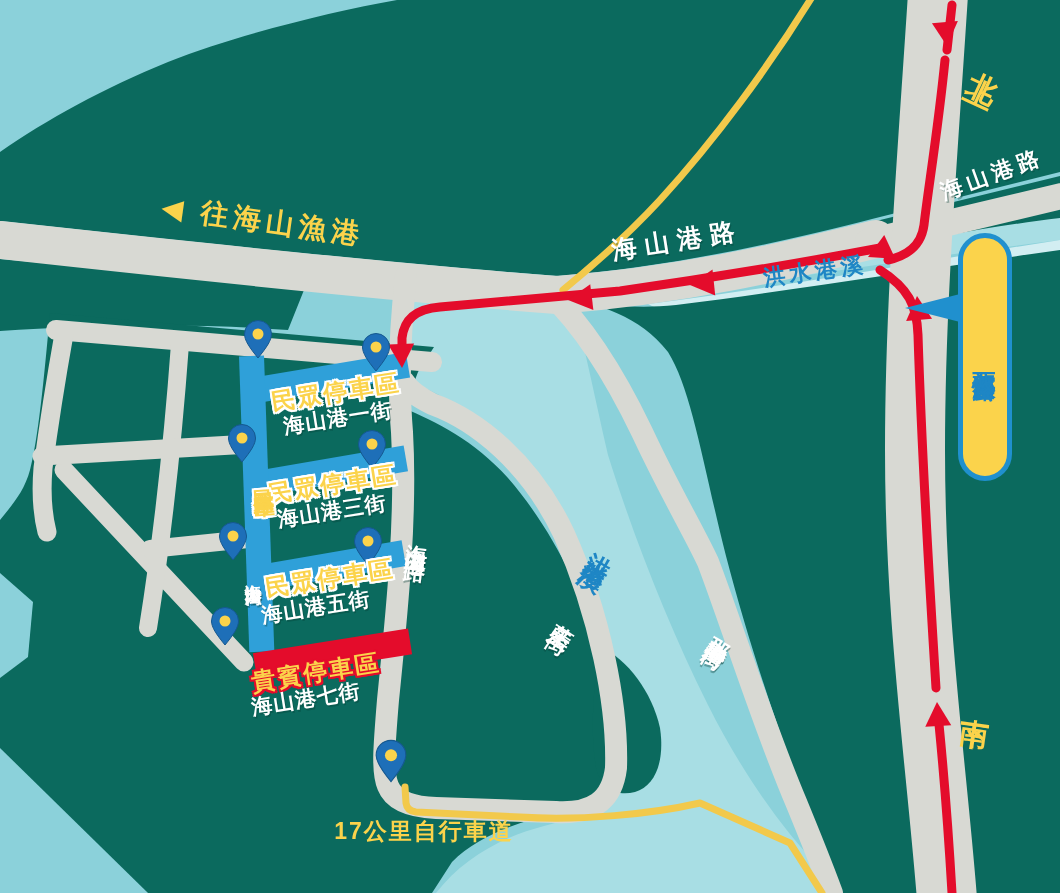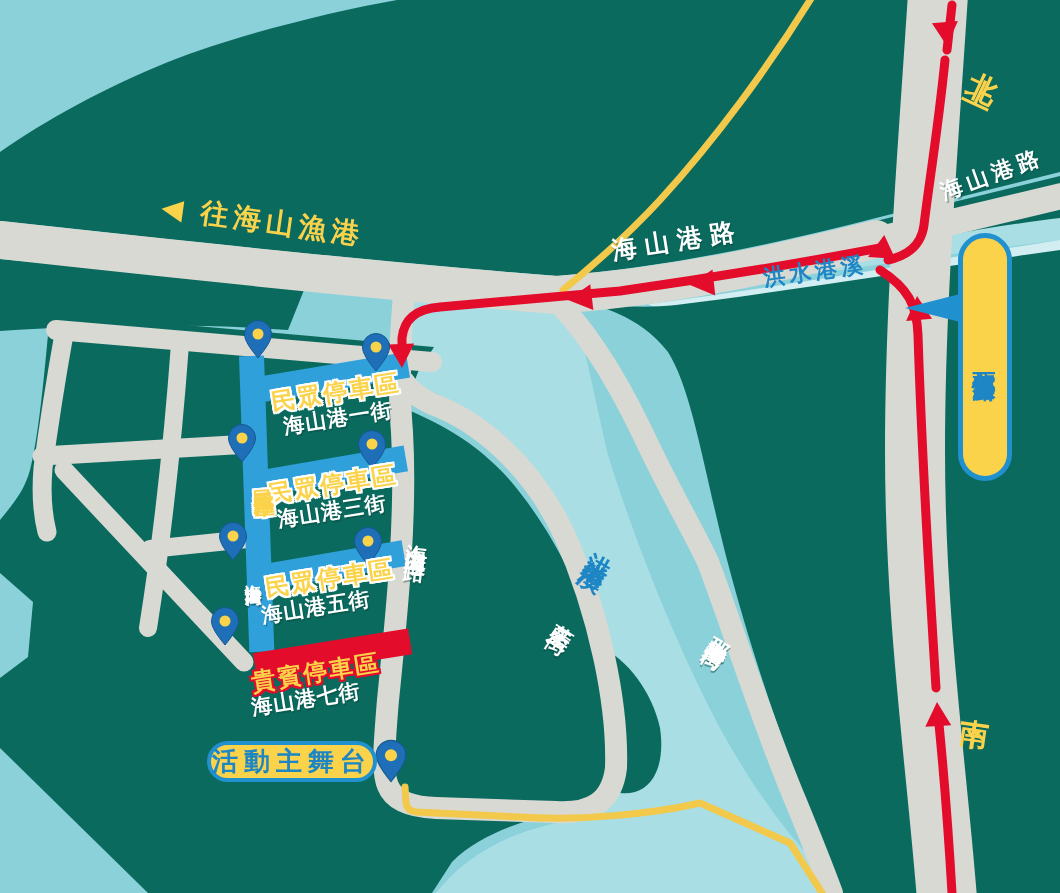--- a/index.html
+++ b/index.html
@@ -163,23 +163,21 @@
 
   <div class="lbl outline-white" style="left:330px; top:578px; transform:translate(-50%,-50%) rotate(-9deg); font-size:24px; letter-spacing:2px;">民眾停車區</div>
   <div class="lbl white" style="left:316px; top:607px; transform:translate(-50%,-50%) rotate(-9deg); font-size:21px; letter-spacing:1px;">海山港五街</div>
 
   <div class="lbl vt outline-white" style="left:262px; top:478px; transform:translate(-50%,-50%) rotate(-4deg); font-size:21px; letter-spacing:2px;">民眾停車區</div>
   <div class="lbl vt white" style="left:252px; top:573px; transform:translate(-50%,-50%) rotate(-2deg); font-size:17px; letter-spacing:1px;">海山港六街</div>
 
   <div class="lbl outline-red" style="left:316px; top:672px; transform:translate(-50%,-50%) rotate(-9deg); font-size:24px; letter-spacing:2px;">貴賓停車區</div>
   <div class="lbl white" style="left:306px; top:699px; transform:translate(-50%,-50%) rotate(-9deg); font-size:21px; letter-spacing:1px;">海山港七街</div>
 
+  <div class="lbl yellow" style="left:424px; top:831px; transform:translate(-50%,-50%); font-size:23px; letter-spacing:2px;">17公里自行車道</div>
 
   <div class="badge exp-badge">
     <span class="vt blue-t">西部濱海快速公路</span>
   </div>
   <div class="exp-pointer"></div>
 
-  <div class="badge stage-badge">
-    <span class="blue-t">活動主舞台</span>
-  </div>
 
 </div>
 
 </body></html>

